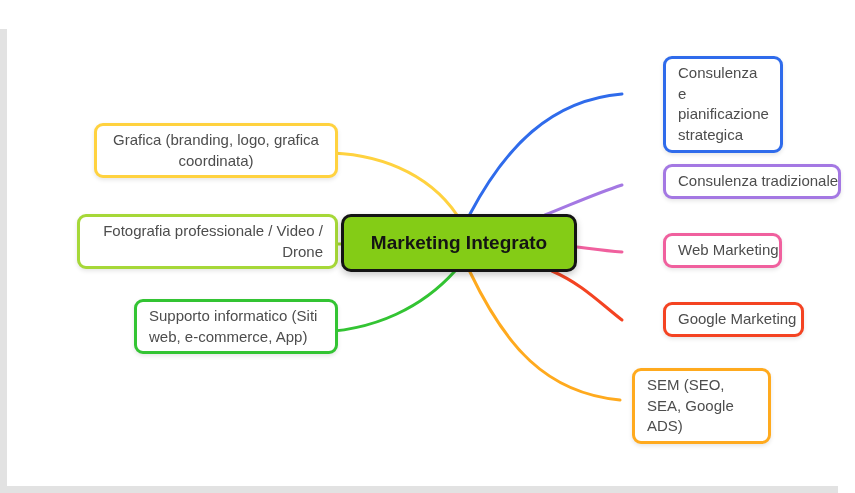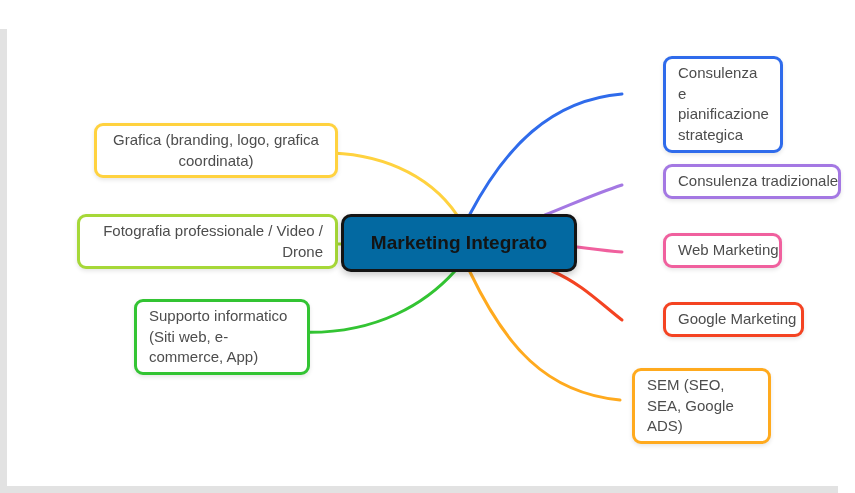--- a/index.html
+++ b/index.html
@@ -38,36 +38,36 @@
     color: #4d4d4d;
     box-shadow: 0 2px 4px rgba(0,0,0,0.10);
     cursor: pointer;
     margin-left: 41px;
   }
   .node-center {
     position: absolute;
     z-index: 3;
     left: 341px; top: 214px;
     width: 236px; height: 58px;
-    background: #0369a1;
+    background: #84cc16;
     border: 3px solid #141414;
     border-radius: 10px;
     display: flex;
     align-items: center;
     justify-content: center;
     font-size: 19px;
     font-weight: 700;
     color: #141414;
     box-shadow: 0 3px 7px rgba(0,0,0,0.22);
     cursor: pointer;
   }
   
   .node-grafica    { left: 53px;  top: 123px; width: 244px; }
   .node-fotografia { left: 36px;  top: 214px; width: 261px; text-align: right; }
-  .node-supporto   { left: 93px;  top: 299px; width: 176px; }
+  .node-supporto   { left: 93px;  top: 299px; width: 204px; }
   
   .node-consulenza { left: 622px; top: 56px;  width: 120px; }
   .node-tradizionale { left: 622px; top: 164px; width: 178px; white-space: nowrap; }
   .node-web        { left: 622px; top: 233px; width: 119px; white-space: nowrap; }
   .node-social     { left: 622px; top: 302px; width: 141px; white-space: nowrap; }
   .node-sem        { left: 591px; top: 368px; width: 139px; }
   
   .edge-band { position: absolute; background: #e2e2e2; z-index: 0; }
   .edge-band-left   { left: 0; top: 29px; width: 7px; bottom: 5px; }
   .edge-band-bottom { left: 0; bottom: 0; height: 7px; width: 838px; }

